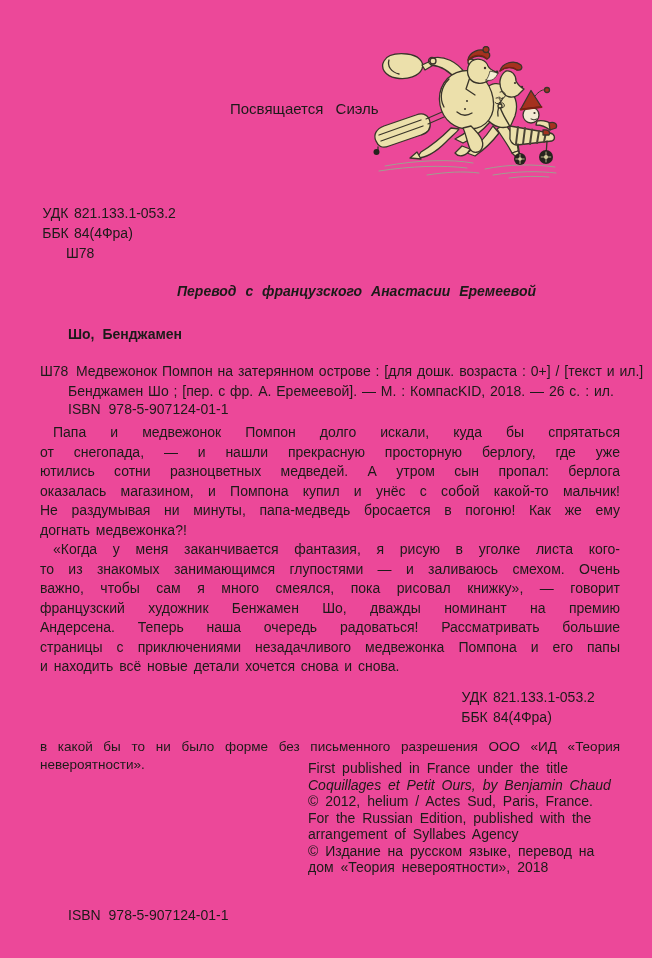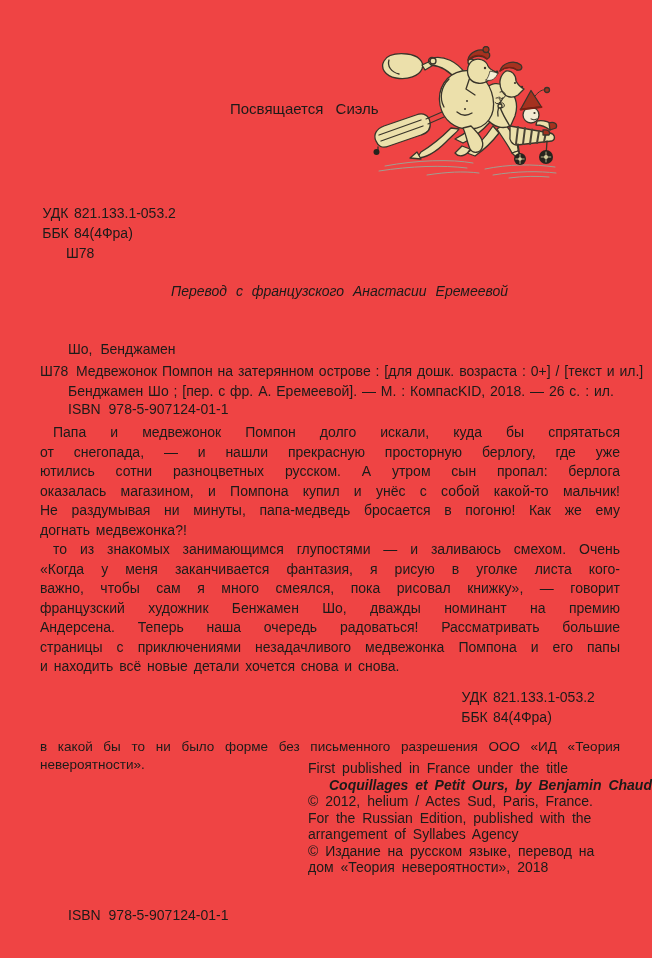--- a/index.html
+++ b/index.html
@@ -1,42 +1,42 @@
 <!DOCTYPE html>
 <html><head>
 <meta charset="utf-8">
 <style>
   html,body { margin:0; padding:0; }
   .page {
     position: relative; width: 652px; height: 958px;
-    background: #ef4444; overflow: hidden;
+    background: #ec4899; overflow: hidden;
     font-family: "Liberation Sans", sans-serif;
     color: #1c1b19; font-size: 14px;
     -webkit-font-smoothing: antialiased;
   }
   .abs { position: absolute; }
   .dedication { left: 230px; top: 99px; font-size: 15px; line-height: 20px; word-spacing: 8px; white-space: nowrap; }
   .illustration { left: 369px; top: 46px; width: 190px; height: 134px; }
   .udk-top { left: 41px; top: 203px; line-height: 20px; }
   .udk-bottom { left: 460px; top: 687px; line-height: 20px; }
   .clsrow { white-space: nowrap; }
   .clsrow .lbl { display: inline-block; width: 29px; text-align: center; }
   .cls-sign { margin-left: 25px; }
-  .translator { left: 171px; top: 281px; font-style: italic; line-height: 20px; word-spacing: 5px; white-space: nowrap; }
-  .author { left: 68px; top: 339px; font-weight: normal; line-height: 20px; word-spacing: 4px; white-space: nowrap; }
+  .translator { left: 177px; top: 281px; font-style: italic; line-height: 20px; word-spacing: 5px; white-space: nowrap; font-weight: bold; }
+  .author { left: 68px; top: 324px; font-weight: bold; line-height: 20px; word-spacing: 4px; white-space: nowrap; }
   .entry-sign { left: 40px; top: 361px; line-height: 20px; }
   .entry { left: 68px; top: 361px; width: 552px; line-height: 20px; word-spacing: 1px; }
   .entry > div:first-child { text-indent: 8px; }
   .isbn-top { left: 68px; top: 399px; line-height: 20px; word-spacing: 4px; white-space: nowrap; }
   .annotation { left: 40px; top: 423px; width: 580px; line-height: 19.5px; word-spacing: 2px; }
   .annotation .para > div:first-child { text-indent: 13px; }
   .rights { left: 40px; top: 738px; width: 580px; font-size: 13.5px; line-height: 17.5px; word-spacing: 2px; }
   .copyright { left: 308px; top: 760px; width: 316px; font-size: 14px; line-height: 16.5px; word-spacing: 3px; }
   .copyright .cline { white-space: nowrap; }
-  .copyright .title-line { font-weight: bold; font-style: italic; margin-left: 21px; }
+  .copyright .title-line { font-weight: normal; font-style: italic; }
   .isbn-bottom { left: 68px; top: 906px; line-height: 18px; word-spacing: 4px; white-space: nowrap; }
   
   .jlines > div { white-space: nowrap; text-align: justify; text-align-last: justify; }
   .jlines > div.last { text-align-last: left; }
 </style>
 </head>
 <body>
 
 <div class="page">
 
@@ -157,28 +157,28 @@
   <div class="abs entry jlines">
       <div>Медвежонок Помпон на затерянном острове : [для дошк. возраста : 0+] / [текст и ил.]</div>
       <div class="last">Бенджамен Шо ; [пер. с фр. А. Еремеевой]. — М. : КомпасKID, 2018. — 26 с. : ил.</div>
     </div>
   <div class="abs isbn-top">ISBN 978-5-907124-01-1</div>
 
   <div class="abs annotation">
     <div class="para jlines">
         <div>Папа и медвежонок Помпон долго искали, куда бы спрятаться</div>
         <div>от снегопада, — и нашли прекрасную просторную берлогу, где уже</div>
-        <div>ютились сотни разноцветных русском. А утром сын пропал: берлога</div>
+        <div>ютились сотни разноцветных медведей. А утром сын пропал: берлога</div>
         <div>оказалась магазином, и Помпона купил и унёс с собой какой-то мальчик!</div>
         <div>Не раздумывая ни минуты, папа-медведь бросается в погоню! Как же ему</div>
         <div class="last">догнать медвежонка?!</div>
       </div>
     <div class="para jlines">
+        <div>«Когда у меня заканчивается фантазия, я рисую в уголке листа кого-</div>
         <div>то из знакомых занимающимся глупостями — и заливаюсь смехом. Очень</div>
-        <div>«Когда у меня заканчивается фантазия, я рисую в уголке листа кого-</div>
         <div>важно, чтобы сам я много смеялся, пока рисовал книжку», — говорит</div>
         <div>французский художник Бенжамен Шо, дважды номинант на премию</div>
         <div>Андерсена. Теперь наша очередь радоваться! Рассматривать большие</div>
         <div>страницы с приключениями незадачливого медвежонка Помпона и его папы</div>
         <div class="last">и находить всё новые детали хочется снова и снова.</div>
       </div>
   </div>
 
   <div class="abs udk-bottom">
     <div class="clsrow">

